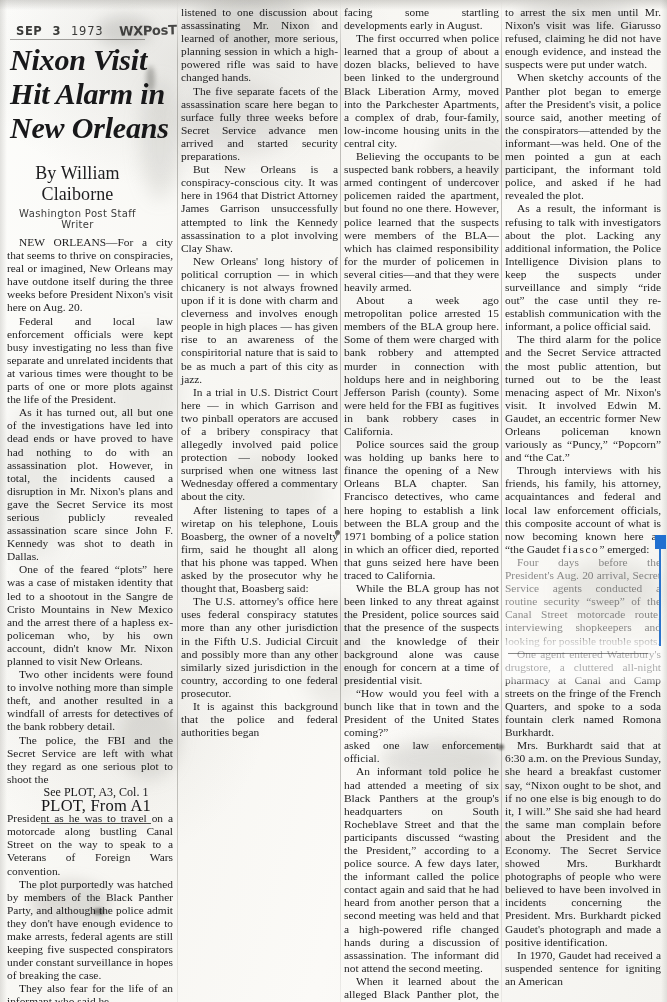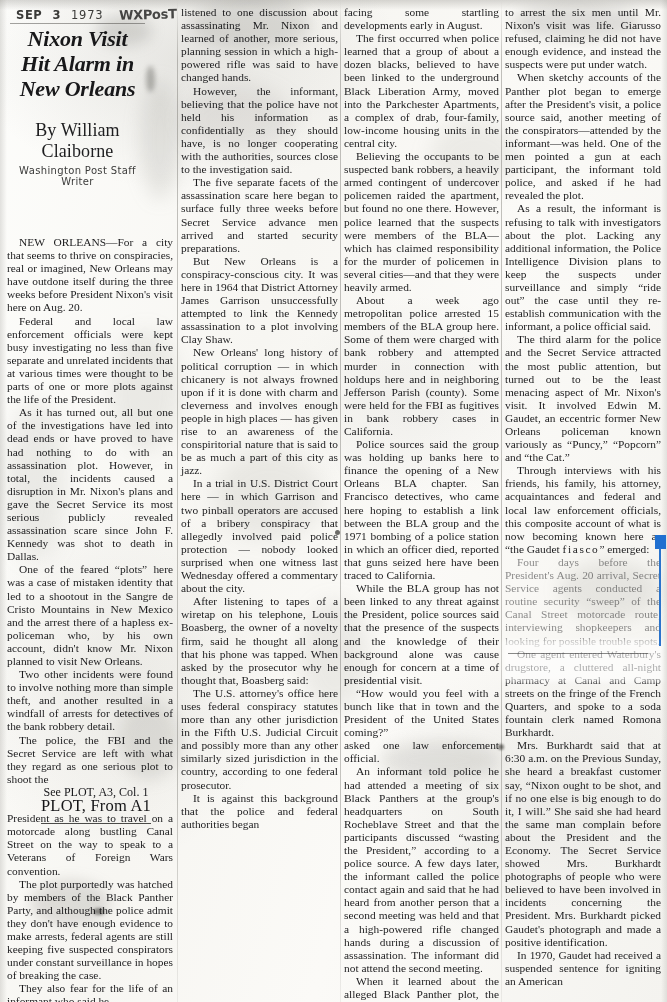--- a/index.html
+++ b/index.html
@@ -61,21 +61,21 @@
         rgba(120,118,112,0.45) 6%,
         rgba(120,118,112,0.42) 80%,
         rgba(120,118,112,0.10) 100%);
     pointer-events: none;
   }
 
   
   #masthead {
     position: absolute;
     left: 0;
-    top: 0;
+    top: 16px;
     width: 153px;
     padding: 4px 6px 0 8px;
     box-sizing: border-box;
   }
   .stamp-row {
     display: flex;
     align-items: baseline;
     gap: 10px;
     font-family: "DejaVu Sans", sans-serif;
     font-size: 11.5px;
@@ -99,25 +99,25 @@
     transform: rotate(-1.5deg);
     opacity: 0.88;
   }
   .rule-under-stamp {
     height: 1px;
     background: rgba(90,88,84,0.55);
     margin: 0 2px 3px 2px;
   }
 
   #headline {
-    text-align: center;
+    text-align: right;
     font-family: "Liberation Serif", "DejaVu Serif", serif;
     font-style: italic;
     font-weight: 700;
-    font-size: 22px;
+    font-size: 30px;
     line-height: 1.13;
     color: #18181a;
     letter-spacing: -0.2px;
     margin: 2px 0 0 0;
     padding: 0 2px;
   }
   #headline .hl {
     display: block;
     white-space: nowrap;
   }
@@ -262,21 +262,20 @@
     <p class="cont-head">
       <span class="ul">PLOT, From A1</span>
     </p>
     <p class="noindent">President as he was to travel on a motorcade along bustling Canal Street on the way to speak to a Veterans of Foreign Wars convention.</p>
     <p>The plot purportedly was hatched by members of the Black Panther Party, and although the police admit they don't have enough evidence to make arrests, federal agents are still keeping five suspected conspirators under constant surveillance in hopes of breaking the case.</p>
     <p>They also fear for the life of an informant who said he</p>
   </div>
 
   <div class="col" id="col2">
     <p class="noindent">listened to one discussion about assassinating Mr. Nixon and learned of another, more serious, planning session in which a high-powered rifle was said to have changed hands.</p>
-    <p>However, the informant, believing that the police have not held his information as confidentially as they should have, is no longer cooperating with the authorities, sources close to the investigation said.</p>
     <p>The five separate facets of the assassination scare here began to surface fully three weeks before Secret Service advance men arrived and started security preparations.</p>
     <p>But New Orleans is a conspiracy-conscious city. It was here in 1964 that District Attorney James Garrison unsuccessfully attempted to link the Kennedy assassination to a plot involving Clay Shaw.</p>
     <p>New Orleans' long history of political corruption — in which chicanery is not always frowned upon if it is done with charm and cleverness and involves enough people in high places — has given rise to an awareness of the conspiritorial nature that is said to be as much a part of this city as jazz.</p>
     <p>In a trial in U.S. District Court here — in which Garrison and two pinball operators are accused of a bribery conspiracy that allegedly involved paid police protection — nobody looked surprised when one witness last Wednesday offered a commentary about the city.</p>
     <p>After listening to tapes of a wiretap on his telephone, Louis Boasberg, the owner of a novelty firm, said he thought all along that his phone was tapped. When asked by the prosecutor why he thought that, Boasberg said:</p>
     <p>The U.S. attorney's office here uses federal conspiracy statutes more than any other jurisdiction in the Fifth U.S. Judicial Circuit and possibly more than any other similarly sized jurisdiction in the country, according to one federal prosecutor.</p>
     <p>It is against this background that the police and federal authorities began</p>
   </div>
 
   <div class="col" id="col3">

